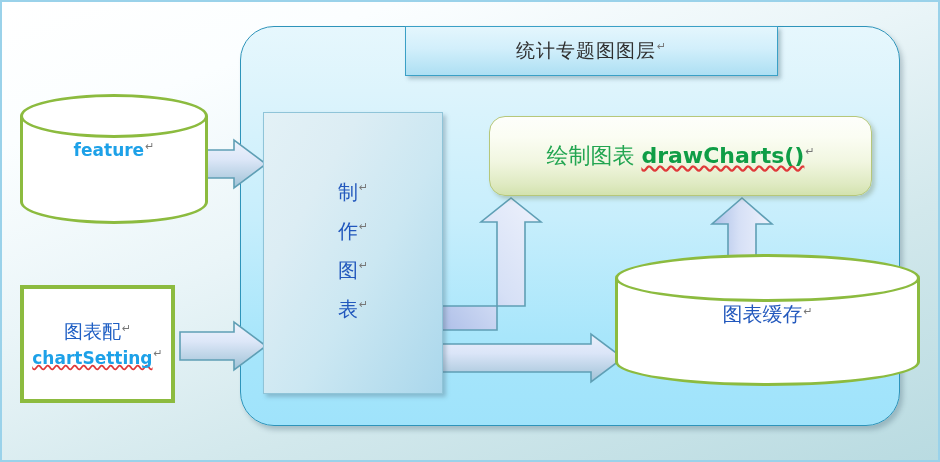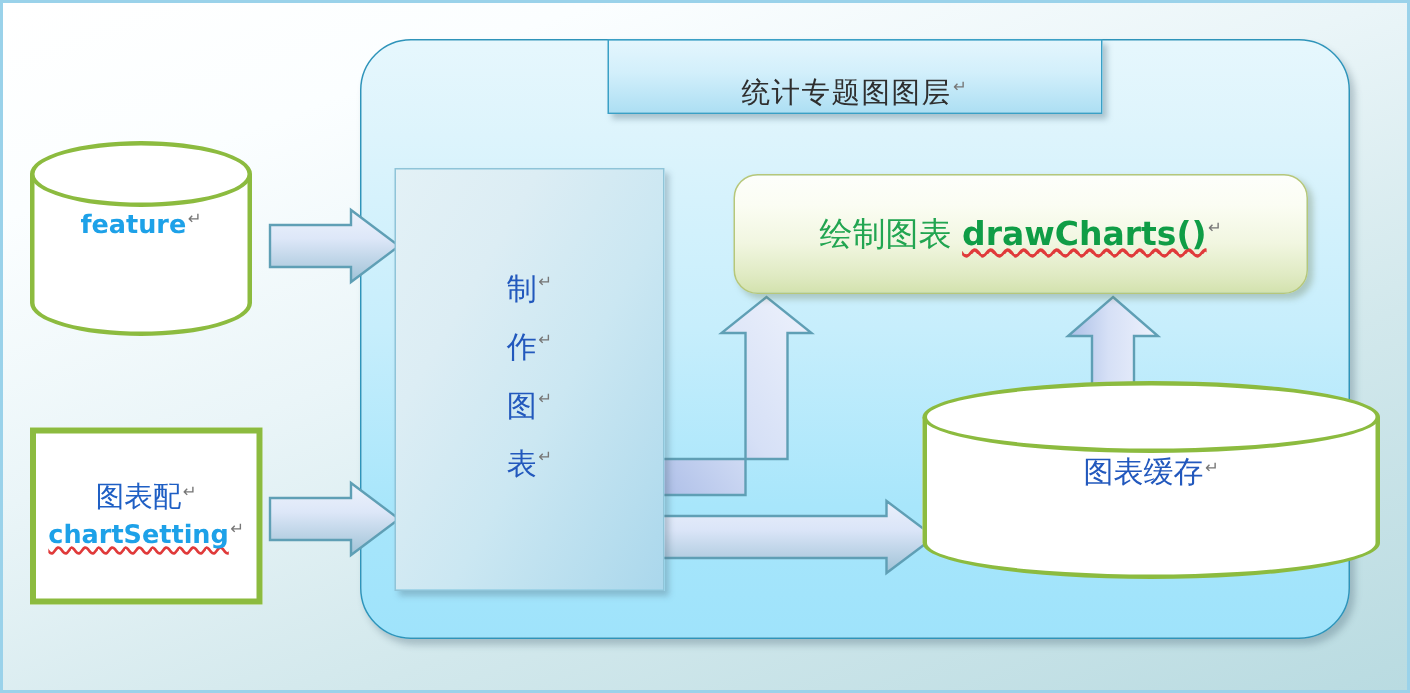--- a/index.html
+++ b/index.html
@@ -26,26 +26,26 @@
     border:1.6px solid #2e94ba;
     border-radius:34px;
     background:linear-gradient(180deg,#e6f7fd 0%,#ddf4fc 16%,#c7eefc 48%,#a8e6fb 78%,#9fe3fb 100%);
     box-shadow:3px 4px 5px rgba(70,100,115,.32);
   }
 
   
   #title-box{
     position:absolute;
     left:403px;top:24px;
-    width:330px;height:50px;
+    width:373px;height:50px;
     box-sizing:border-box;
     border:1.3px solid #3aa0c6;
     background:linear-gradient(180deg,#e4f6fd 0%,#d2effb 45%,#addff3 100%);
     box-shadow:3px 3px 4px rgba(80,110,125,.38);
-    display:flex;align-items:flex-end;justify-content:center;
+    display:flex;align-items:center;justify-content:center;
   }
   #title-box .label{
     font-family:"DejaVu Serif","Liberation Serif",serif;
     font-size:19px;color:#2f2f2f;letter-spacing:1px;
     white-space:nowrap;
   }
 
   
   .cyl{position:absolute;}
   .cyl .body{
@@ -69,21 +69,21 @@
     border-radius:50%;
     background:#ffffff;
     clip-path:inset(50% 0 0 0);
   }
   .cyl .txt{
     position:absolute;left:0;right:0;
     text-align:center;
     line-height:1.45;
   }
 
-  #cyl-feature{left:18px;top:92px;width:148px;height:130px;text-decoration:underline;}
+  #cyl-feature{left:18px;top:92px;width:188px;height:130px;text-decoration:underline;}
   #cyl-feature .top{height:44px;}
   #cyl-feature .body{top:22px;height:86px;}
   #cyl-feature .bottom{bottom:0;height:44px;}
   #cyl-feature .txt{top:44px;}
 
   #cyl-cache{left:613px;top:252px;width:305px;height:132px;}
   #cyl-cache .top{height:48px;}
   #cyl-cache .body{top:24px;height:84px;}
   #cyl-cache .bottom{bottom:0;height:48px;}
   #cyl-cache .txt{top:46px;}

